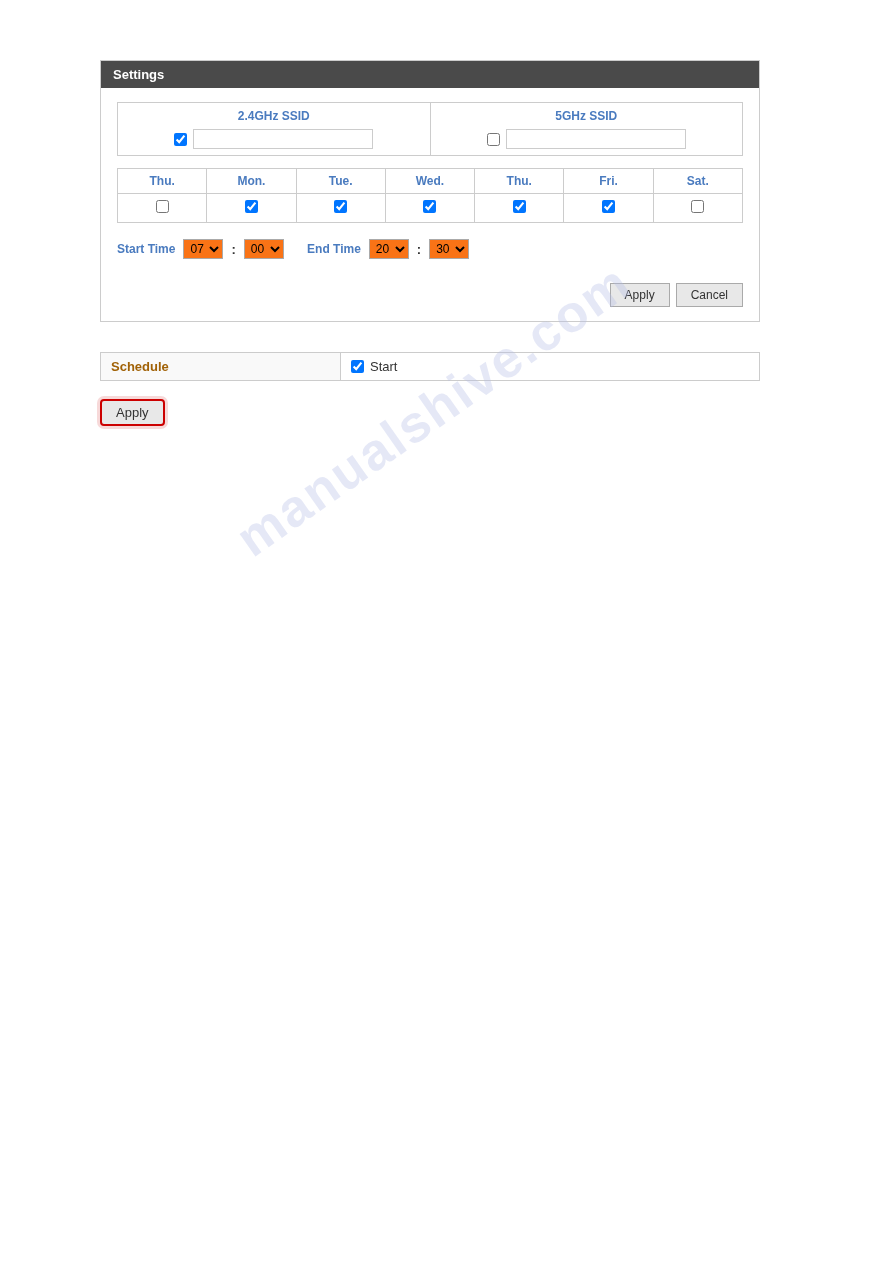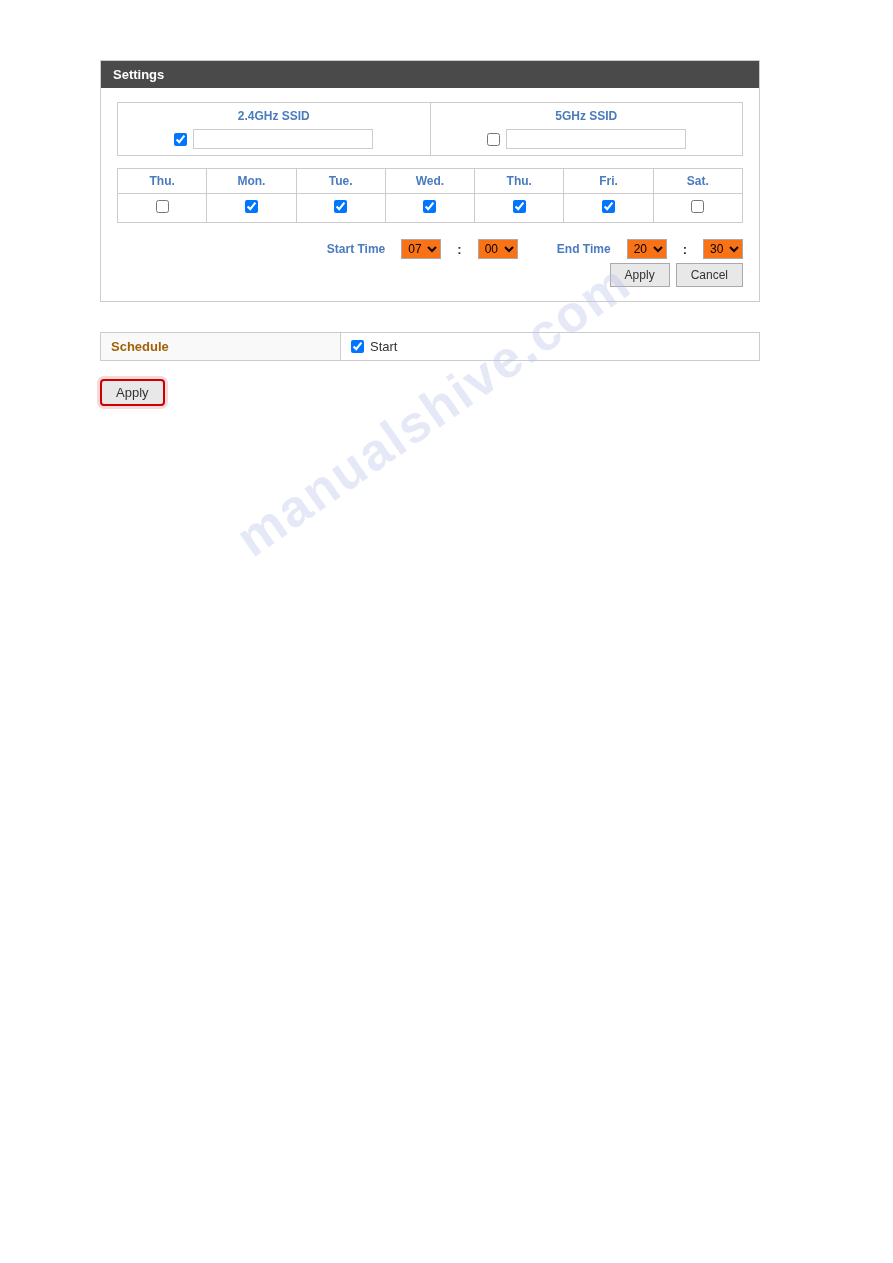--- a/index.html
+++ b/index.html
@@ -118,24 +118,23 @@
     }
 
     .day-checkbox-col:last-child {
       border-right: none;
     }
 
     
     .time-section {
       display: flex;
       align-items: center;
-      gap: 16px;
-      margin-bottom: 0;
+      gap: 8px;
+      margin-bottom: 20px;
       padding: 4px 0;
-      justify-content: flex-end;
     }
 
     .time-label {
       color: #4a7bbf;
       font-size: 12px;
       font-weight: bold;
     }
 
     .time-select {
       border: 1px solid #aaa;

